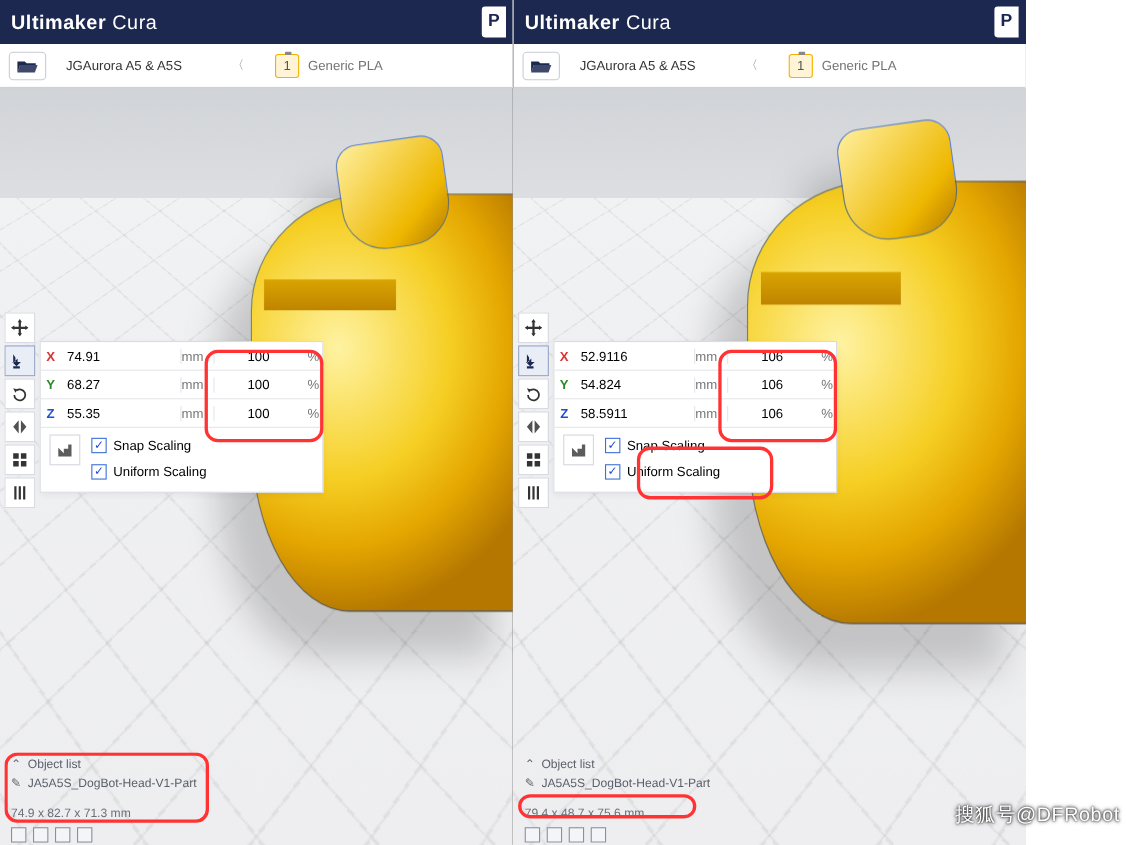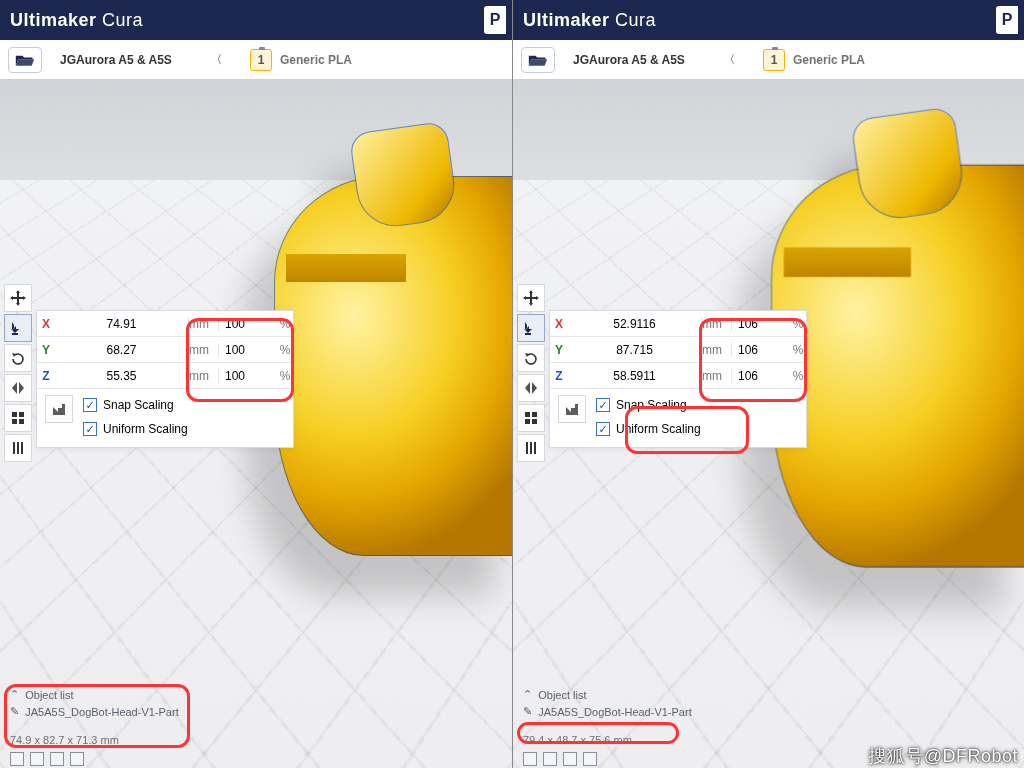--- a/index.html
+++ b/index.html
@@ -1,29 +1,29 @@
 <!DOCTYPE html>
 <html><head>
 <meta charset="utf-8">
 <style>
   * { box-sizing: border-box; margin: 0; padding: 0; font-family: "Segoe UI", Arial, sans-serif; }
   html, body { width: 1024px; height: 768px; overflow: hidden; background: #fff; }
-  .split { display: flex; width: 1024px; height: 768px; }
+  .split { display: flex; width: 932px; height: 768px; }
   .pane { width: 512px; height: 768px; position: relative; overflow: hidden; background: #e8e9ea; }
   .pane + .pane { border-left: 1px solid #888; }
 
   
   .hdr { height: 40px; background: #1c2850; color: #fff; display: flex; align-items: center; padding: 0 10px; position: relative; z-index: 20; }
   .brand { font-size: 18px; letter-spacing: .5px; }
   .brand b { font-weight: 700; }
   .brand span { font-weight: 300; }
   .hdr-btn { position: absolute; right: 6px; top: 6px; width: 22px; height: 28px; background: #fff; color: #1c2850; border-radius: 3px 0 0 3px; display:flex; align-items:center; justify-content:center; font-weight:700; }
 
   
-  .subbar { height: 40px; background: #fff; border-bottom: 1px solid #d0d0d0; display: flex; align-items: center; padding: 16px 8px; position: relative; z-index: 19; font-weight: bold; }
+  .subbar { height: 40px; background: #fff; border-bottom: 1px solid #d0d0d0; display: flex; align-items: center; padding: 16px 8px; position: relative; z-index: 19; }
   .open-btn { width: 34px; height: 26px; border: 1px solid #c7ccd6; border-radius: 4px; display:flex; align-items:center; justify-content:center; margin-right:10px; }
   .open-btn svg { width: 20px; height: 14px; }
   .printer-sel { flex: 0 0 176px; height: 26px; border-radius: 4px; background:#fff; display:flex; align-items:center; padding:0 8px; font-size:12px; color:#333; position:relative; }
   .printer-sel .chev { position:absolute; right:6px; color:#888; font-size:11px; }
   .mat { margin-left: 22px; display:flex; align-items:center; gap:8px; }
   .mat-badge { width:22px; height:22px; border:1px solid #f5b100; background:#fff4d6; border-radius:3px; color:#555; font-size:12px; display:flex; align-items:center; justify-content:center; position:relative; }
   .mat-badge::before { content:""; position:absolute; top:-3px; left:8px; width:6px; height:3px; background:#888; border-radius:1px; }
   .mat-label { font-size:12px; color:#737373; }
 
   
@@ -45,42 +45,42 @@
   .tools { position:absolute; left:4px; top:284px; z-index:15; display:flex; flex-direction:column; gap:2px; }
   .tool { width:28px; height:28px; background:#fff; border:1px solid #d6d8df; display:flex; align-items:center; justify-content:center; color:#333; }
   .tool.active { background:#e9edf6; border-color:#98a6c8; }
   .tool svg { width:16px; height:16px; }
 
   
   .panel { position:absolute; left:36px; top:310px; width:258px; background:#fff; border:1px solid #d9dbe2; z-index:16; font-size:12px; box-shadow:0 2px 6px rgba(0,0,0,.06); }
   .row { display:flex; align-items:center; height:26px; border-bottom:1px solid #e4e6eb; }
   .ax { width:18px; text-align:center; font-weight:700; }
   .ax.x{color:#d33;} .ax.y{color:#2a8a2a;} .ax.z{color:#1e4fd1;}
-  .val { flex:1; padding:0 6px; border-right:1px solid #e4e6eb;text-align:center; }
+  .val { flex:1; padding:0 6px; border-right:1px solid #e4e6eb; }
   .unit { width:30px; text-align:left; color:#777; border-right:1px solid #e4e6eb; }
-  .pct { width:58px; padding:0 6px; }
+  .pct { width:58px; padding:0 6px;margin-left:24px; }
   .pu { width:16px; text-align:center; color:#777; }
   .opts { padding:6px 8px 8px; display:flex; align-items:flex-start; gap:10px; }
   .reset { width:28px; height:28px; border:1px solid #d6d8df; display:flex; align-items:center; justify-content:center; }
   .chk { display:flex; align-items:center; gap:6px; height:20px; font-size:12px; }
   .chk .box { width:14px; height:14px; border:1px solid #3d6fd6; background:#fff; display:flex; align-items:center; justify-content:center; color:#1e4fd1; font-size:11px; line-height:1; }
 
   
   .objlist { position:absolute; left:10px; bottom:22px; z-index:14; font-size:11px; color:#5a5f6a; }
   .ol-head { display:flex; align-items:center; gap:6px; }
   .ol-row { display:flex; align-items:center; gap:6px; margin-top:4px; }
   .ol-dim { margin-top:16px; color:#6a6e78; }
   .mini-icons { position:absolute; left:10px; bottom:2px; display:flex; gap:6px; z-index:14; }
   .mini { width:14px; height:14px; border:1px solid #8a8f99; background:#f4f5f8; }
 
   
   .hl { position:absolute; border:3px solid #f33; border-radius:12px; z-index:30; pointer-events:none; }
 
   
-  .wm { position:fixed; right:6px; bottom:0; font-size:18px; color:#fff; z-index:40; text-shadow:0 0 4px rgba(0,0,0,.8),0 0 2px #000; font-weight:500; letter-spacing:.5px; }
+  .wm { position:fixed; right:6px; bottom:16px; font-size:18px; color:#fff; z-index:40; text-shadow:0 0 4px rgba(0,0,0,.8),0 0 2px #000; font-weight:500; letter-spacing:.5px; }
 </style>
 </head>
 <body>
 
 <div class="split">
 
   <div class="pane">
     <div class="hdr">
       <div class="brand"><b>Ultimaker</b> <span>Cura</span></div>
       <div class="hdr-btn">P</div>
@@ -270,21 +270,21 @@
     <div class="panel">
       <div class="row">
         <div class="ax x">X</div>
         <div class="val">52.9116</div>
         <div class="unit">mm</div>
         <div class="pct">106</div>
         <div class="pu">%</div>
       </div>
       <div class="row">
         <div class="ax y">Y</div>
-        <div class="val">87.715</div>
+        <div class="val">54.824</div>
         <div class="unit">mm</div>
         <div class="pct">106</div>
         <div class="pu">%</div>
       </div>
       <div class="row">
         <div class="ax z">Z</div>
         <div class="val">58.5911</div>
         <div class="unit">mm</div>
         <div class="pct">106</div>
         <div class="pu">%</div>

